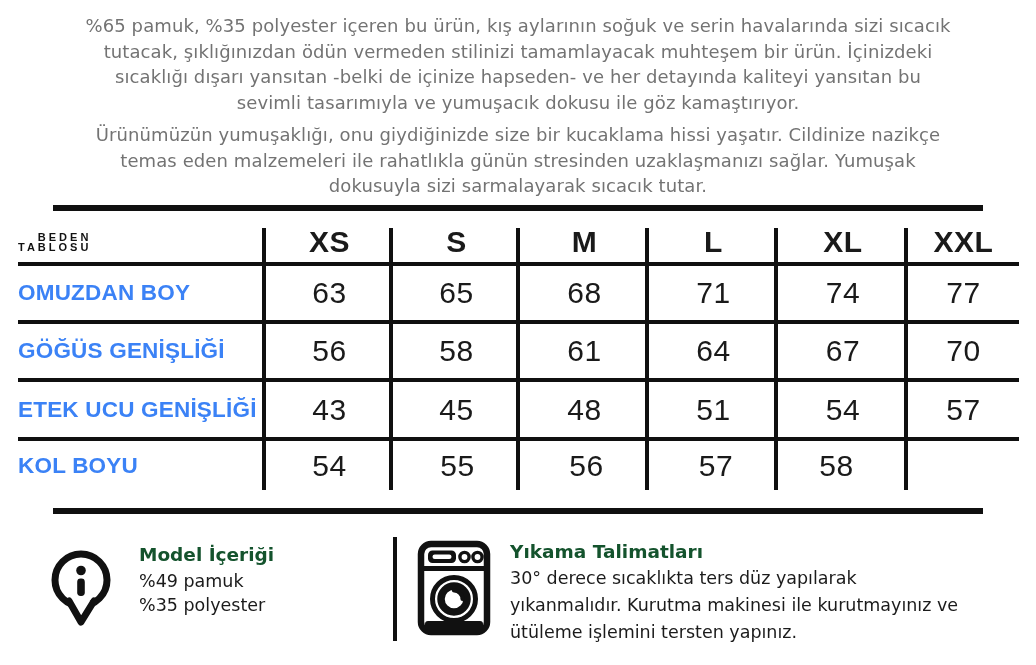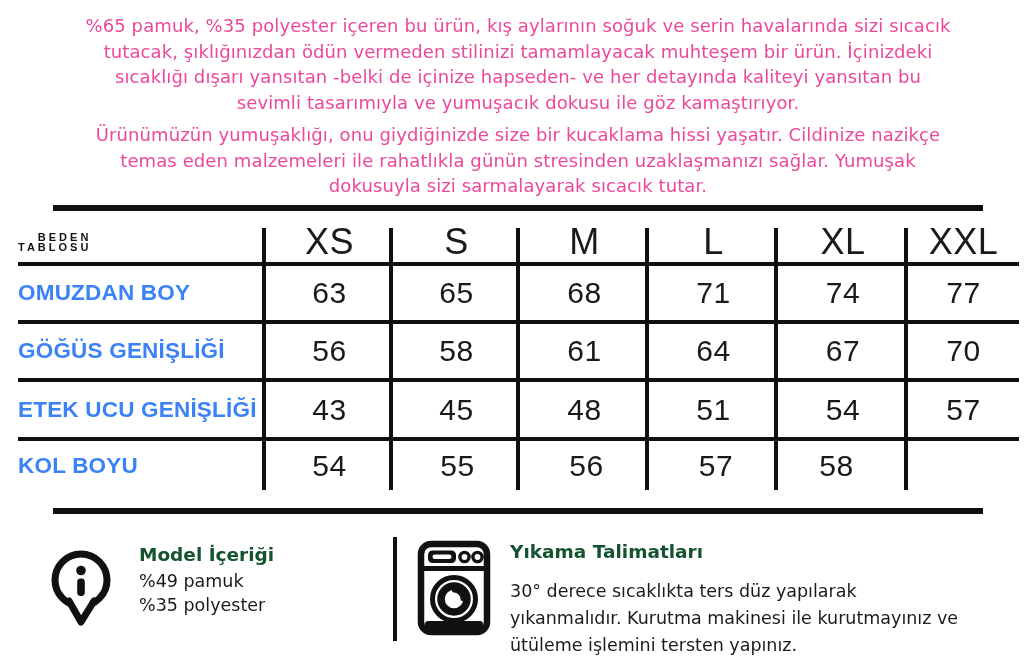--- a/index.html
+++ b/index.html
@@ -7,21 +7,21 @@
     position:relative; width:1036px; height:665px; overflow:hidden;
     background:#ffffff; color:#161616;
     font-family:"Liberation Sans", sans-serif;
   }
 
   
   .intro { position:absolute; top:13px; left:0; width:1036px; text-align:center; }
   .intro p {
     margin:0; white-space:pre-line;
     font-family:"DejaVu Sans", sans-serif;
-    font-size:18px; line-height:25.5px; font-weight:500; color:#ec4899;
+    font-size:18px; line-height:25.5px; font-weight:500; color:#737373;
     letter-spacing:0.1px;
   }
   .intro p + p { margin-top:7px; }
 
   
   .rule-thick { position:absolute; left:53px; width:930px; height:6px; background:#101010; }
   #rule-top { top:205px; }
   #rule-bottom { top:508px; }
   .hline { position:absolute; left:18px; width:1001px; height:4px; background:#101010; }
   .vline { position:absolute; top:228px; height:262px; width:4px; background:#101010; }
@@ -31,34 +31,34 @@
   .tcell { flex:none; text-align:center; font-size:30px; font-weight:400; letter-spacing:0.5px; color:#1a1a1a; }
   .c0 { flex:none; width:248px; display:flex; justify-content:flex-start; align-items:center; }
   .c1 { width:127px; } .c2 { width:127px; } .c3 { width:129px; }
   .c4 { width:129px; } .c5 { width:130px; } .c6 { width:111px; }
 
   .corner { text-align:right; margin-right:16px; font-size:11px; font-weight:700;
             letter-spacing:3px; line-height:10.5px; color:#111; }
   .corner span { display:block; }
   .row-label { white-space:nowrap; margin-right:10px; font-size:22.5px; font-weight:700;
                letter-spacing:0.2px; color:#3b82f6; }
-  .th { font-size:36px; font-weight:400; letter-spacing:0.5px; color:#1a1a1a; }
+  .th { font-size:30px; font-weight:700; letter-spacing:0.5px; color:#1a1a1a; }
 
   
   .divider { position:absolute; left:393px; top:537px; width:4px; height:104px; background:#101010; }
   .icon { position:absolute; }
   #info-icon { left:50px; top:550px; }
   #wash-icon { left:417px; top:540px; }
 
   .model-text { position:absolute; left:139px; top:544px; }
   .wash-text  { position:absolute; left:510px; top:541px; width:486px; }
   .block-title { font-family:"DejaVu Sans", sans-serif; font-size:18.5px; font-weight:700; color:#14532d; }
   .model-lines { margin-top:5px; font-family:"DejaVu Sans", sans-serif; font-size:17.5px;
                  line-height:23.5px; color:#1b1b1b; }
-  .wash-body { margin-top:16px; white-space:pre-line; font-family:"DejaVu Sans", sans-serif;
+  .wash-body { margin-top:3px; white-space:pre-line; font-family:"DejaVu Sans", sans-serif;
                font-size:17.5px; line-height:27px; color:#1b1b1b; }
 </style>
 </head>
 <body>
 
 <div class="canvas">
 
   <section class="intro">
     <p>%65 pamuk, %35 polyester içeren bu ürün, kış aylarının soğuk ve serin havalarında sizi sıcacık
 tutacak, şıklığınızdan ödün vermeden stilinizi tamamlayacak muhteşem bir ürün. İçinizdeki

